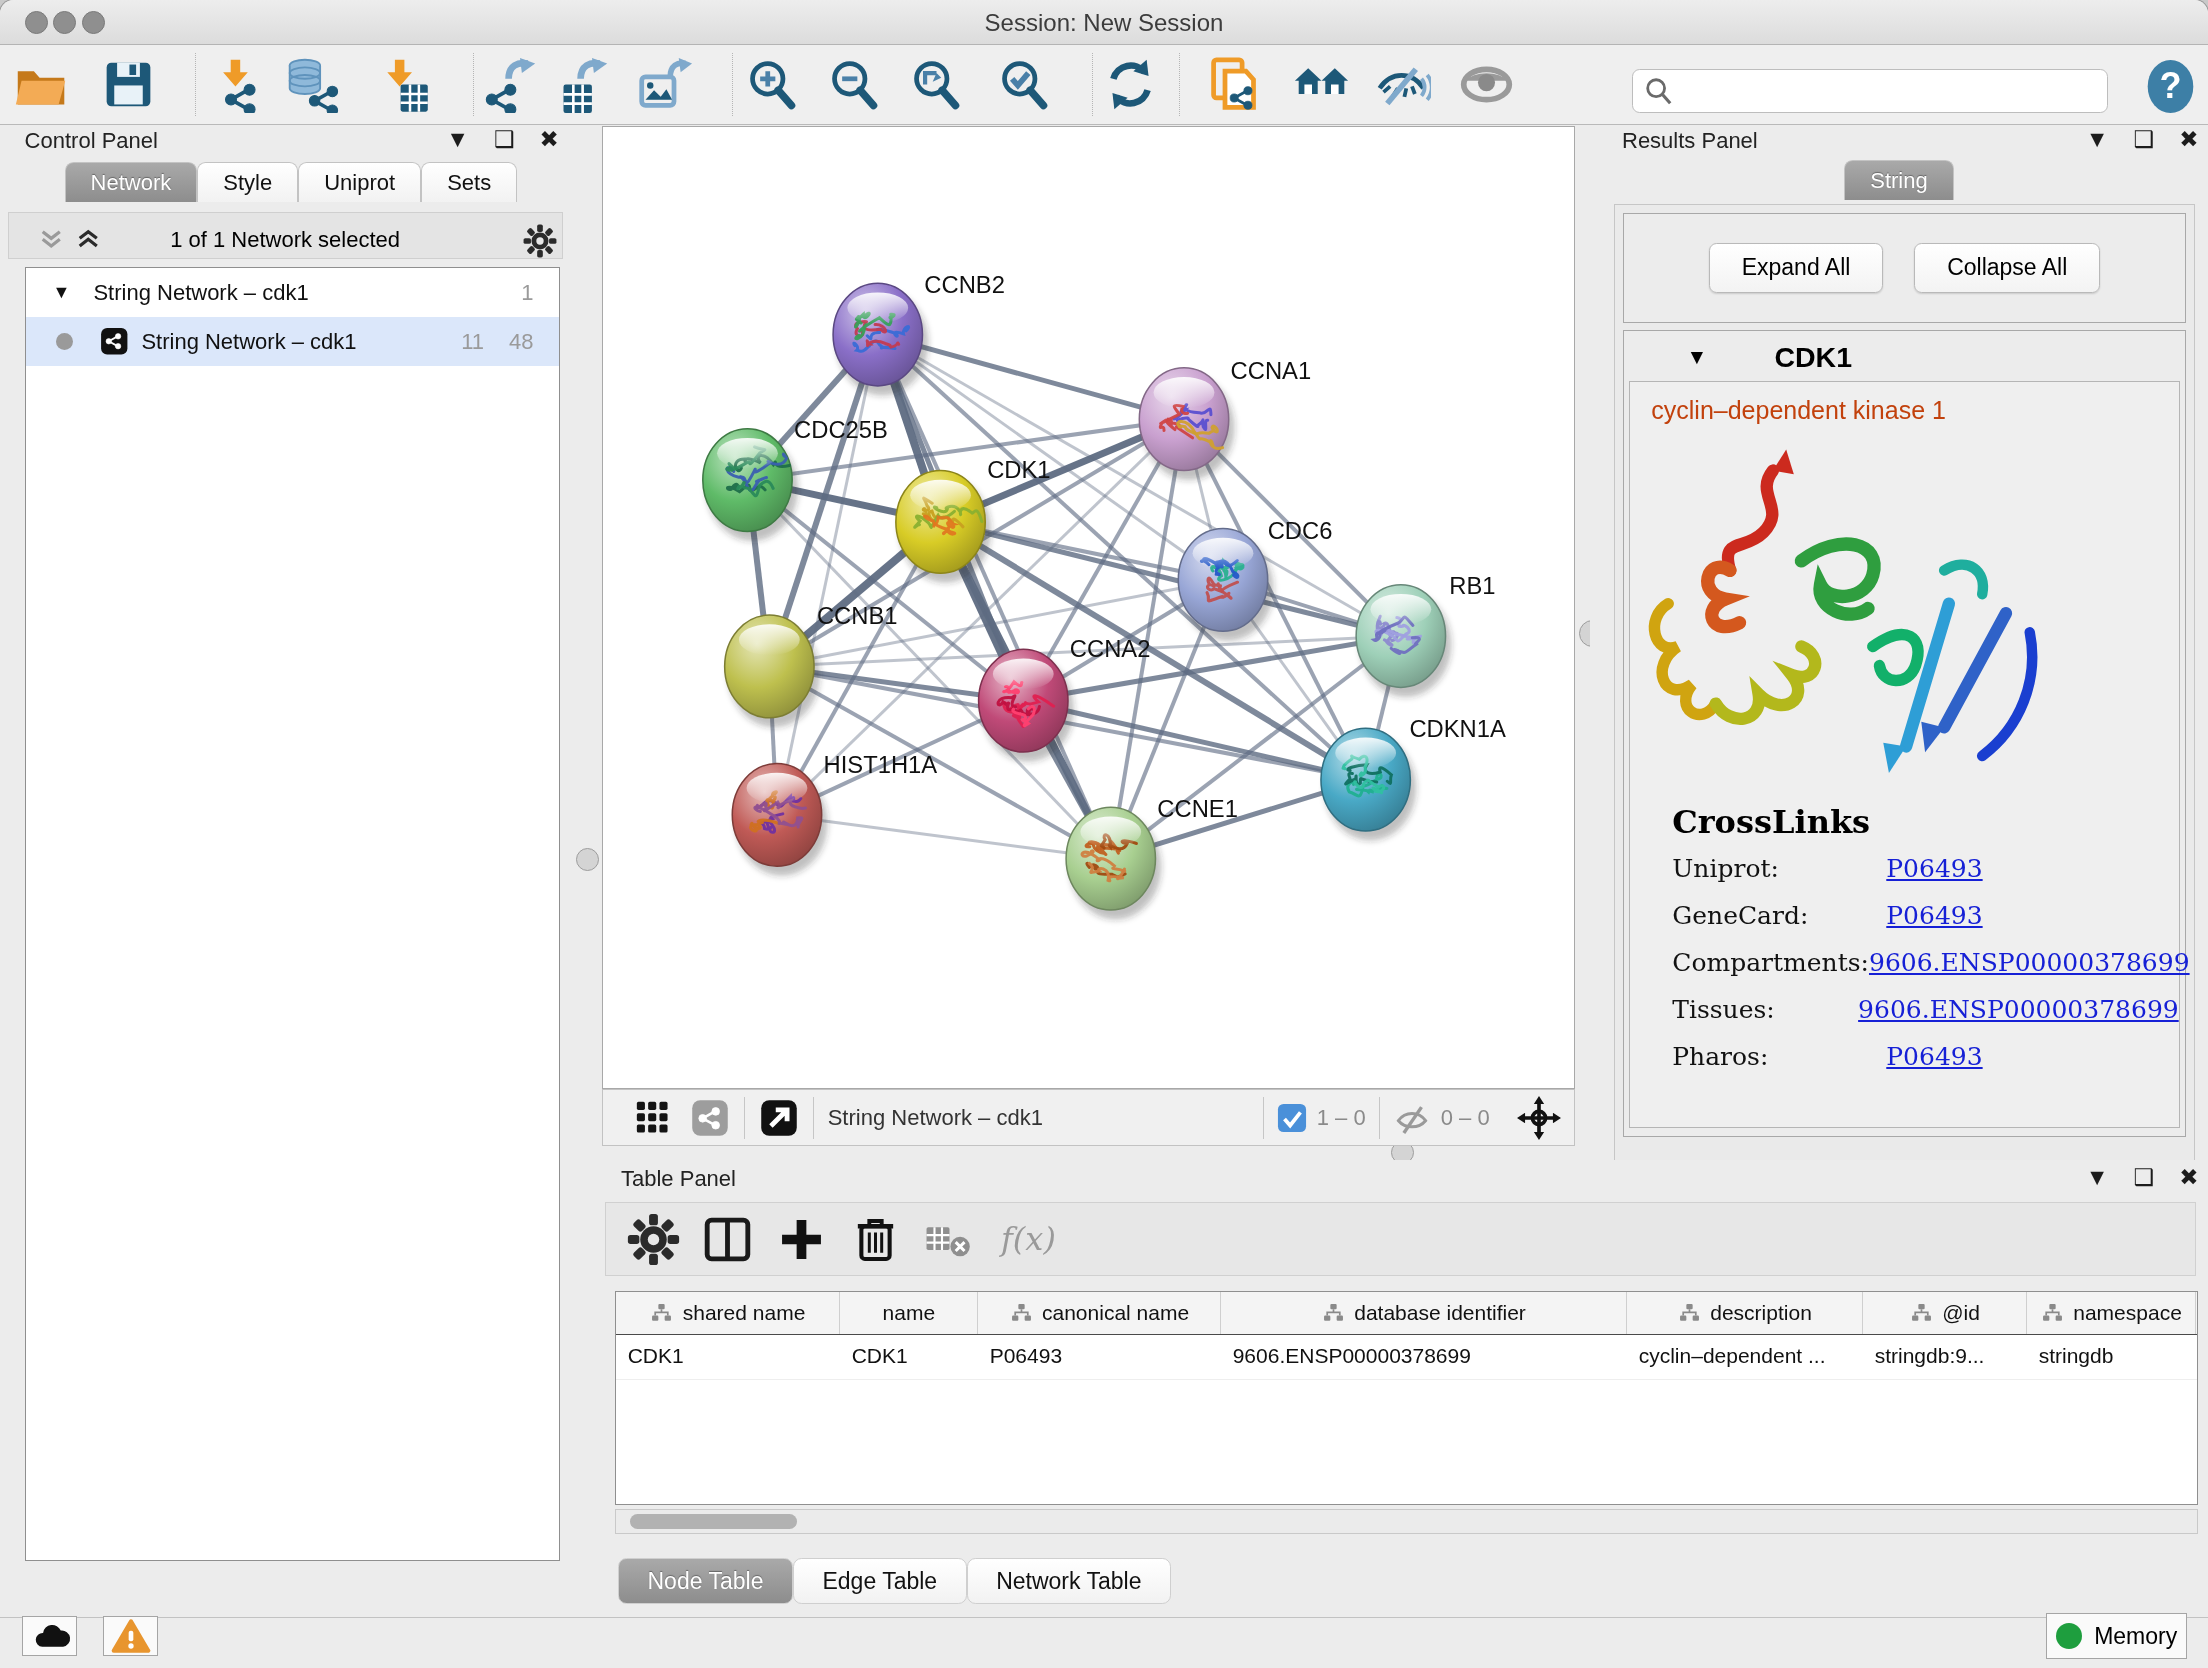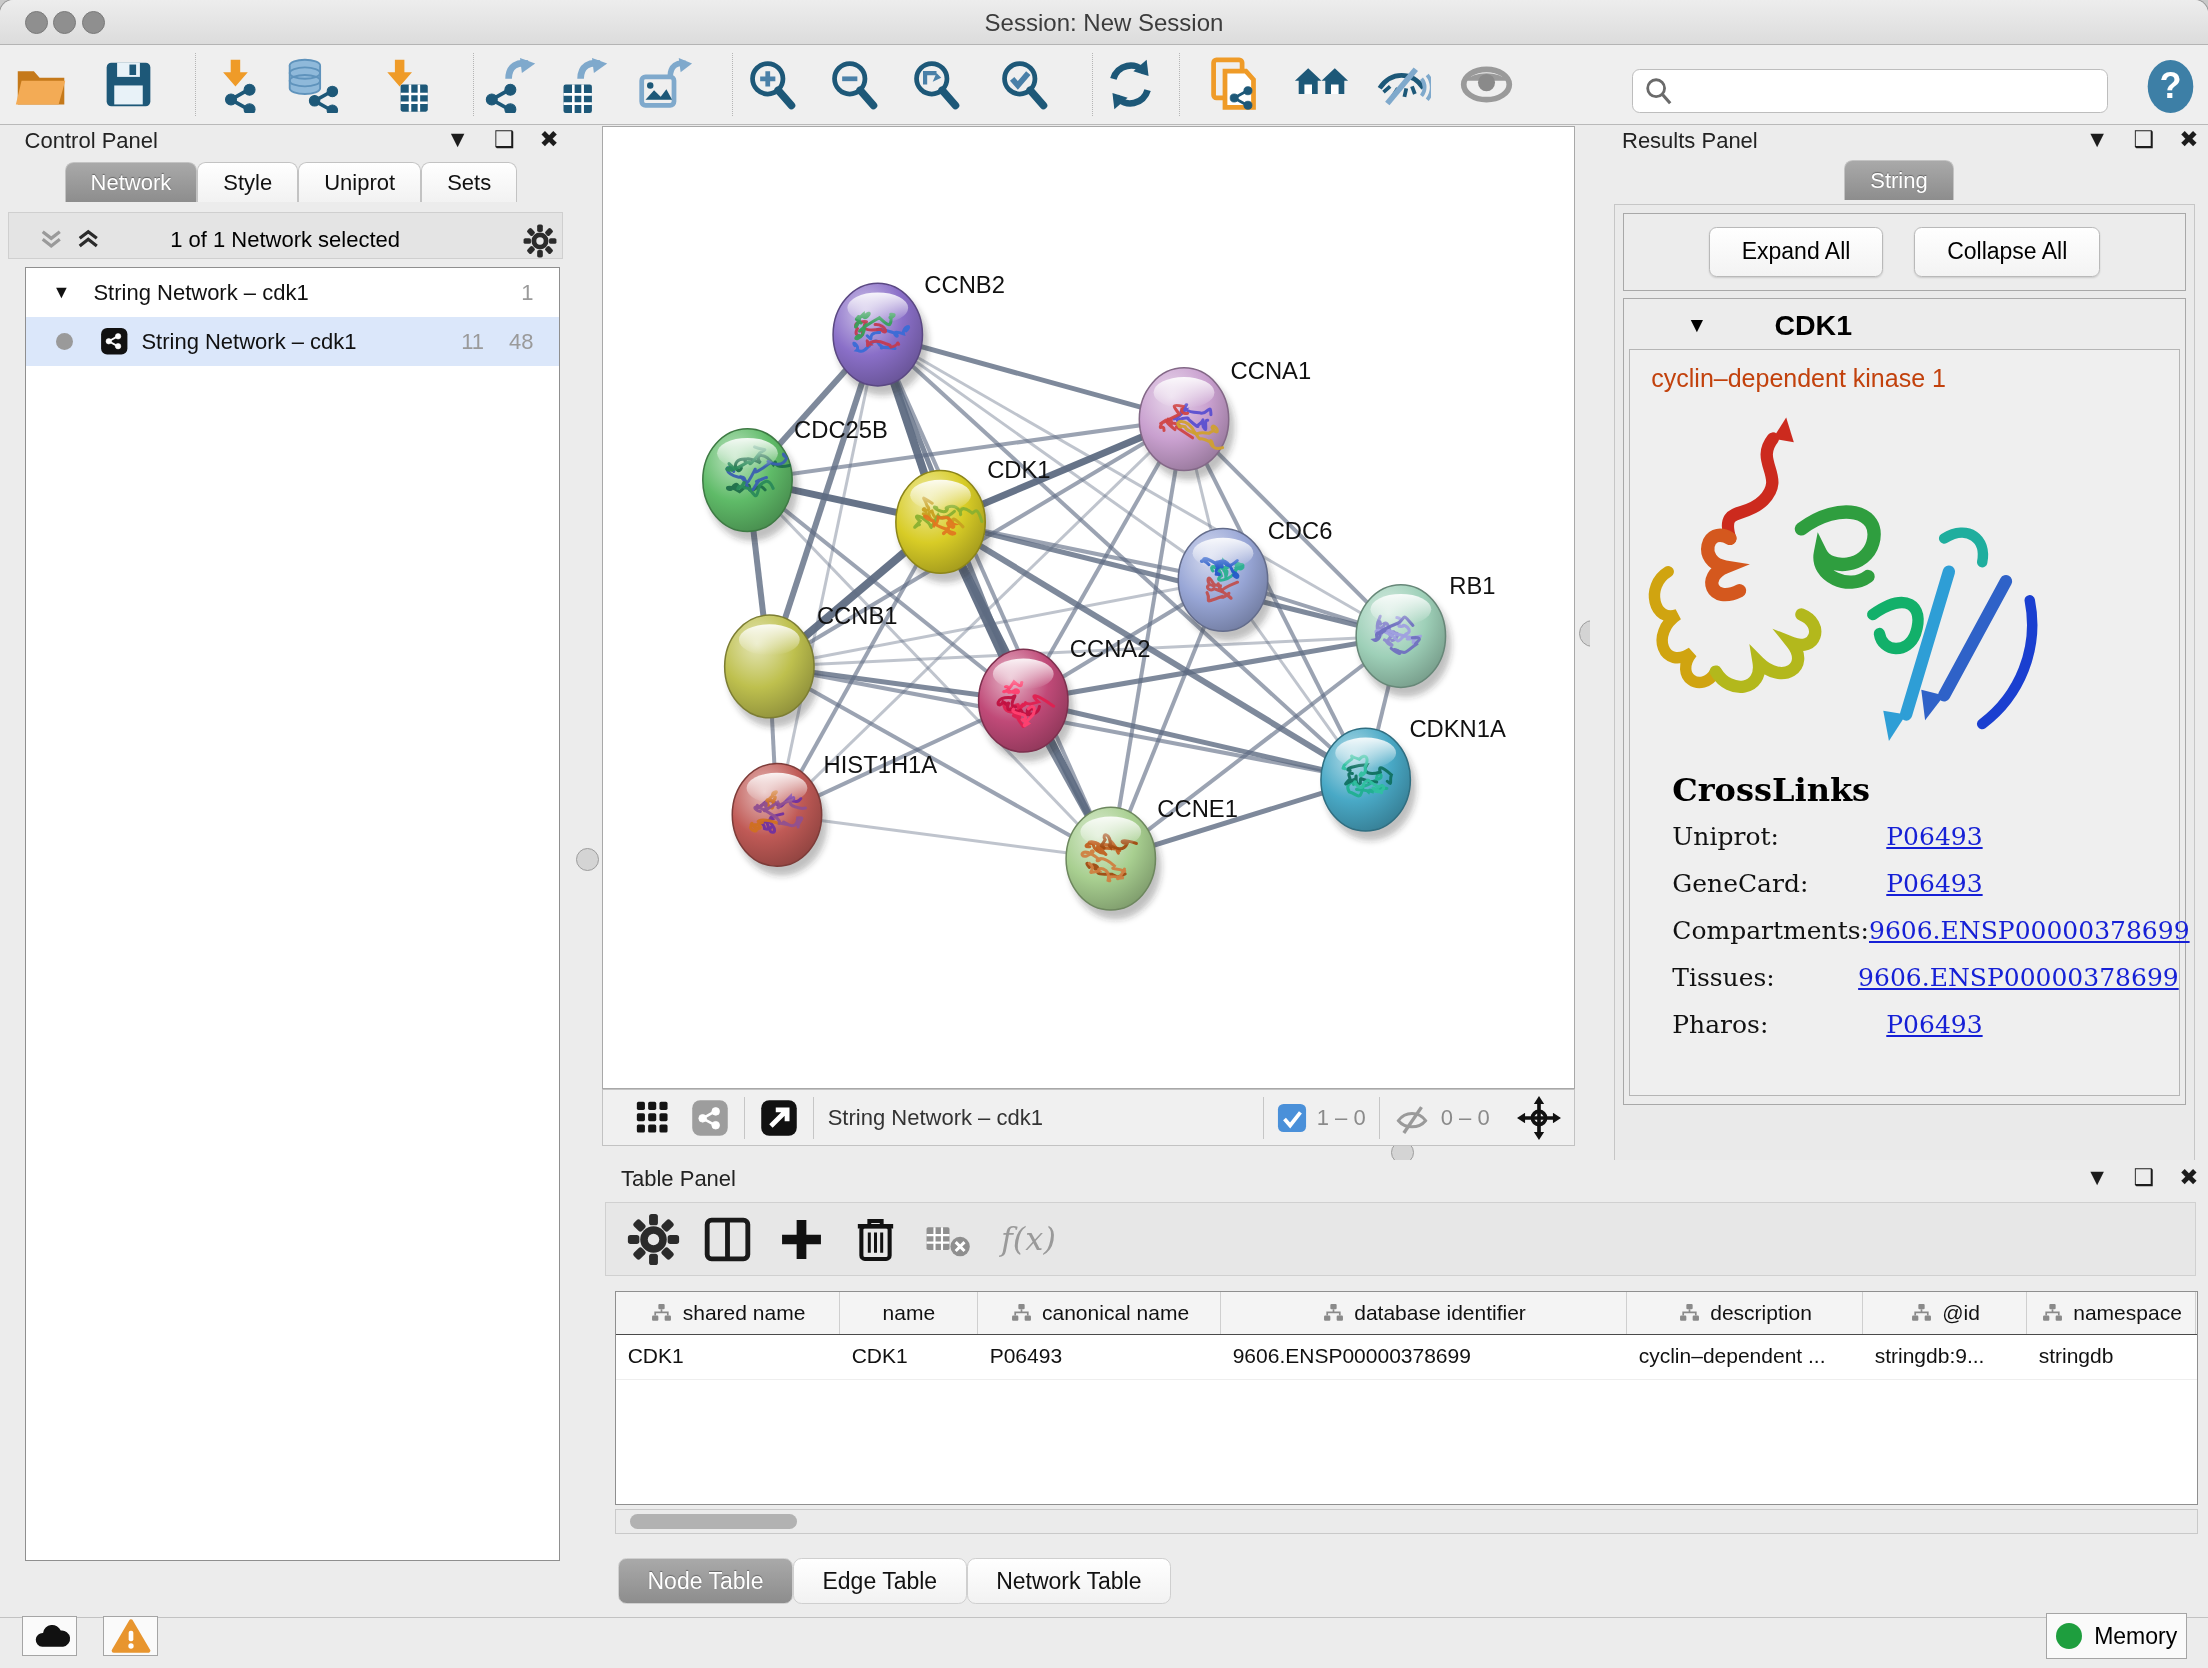--- a/index.html
+++ b/index.html
@@ -31,21 +31,21 @@
   
   .canvas{left:602px;top:126px;width:973px;height:963px;background:#ffffff;border:1px solid #a8a8a8;box-sizing:border-box;padding-left:18px;}
   .netbar{left:602px;top:1089px;width:973px;height:57px;background:#f0f0f0;border:1px solid #c2c2c2;box-sizing:border-box;display:flex;align-items:center;}
   .netbar .nb-sep{width:0;height:42px;border-left:1px solid #c6c6c6;margin:0 13.3px;}
   .netbar .nb-txt{font-size:22px;color:#333;}
   .splitter-dot{width:25px;height:25px;border-radius:50%;background:#d4d4d4;border:1px solid #9d9d9d;cursor:pointer;}
   
   .results-panel{left:1590px;top:126px;width:618px;height:1029px;background:#ececec;}
   .rp-tab{position:absolute;left:0;right:0;top:34px;text-align:center;}
   .rp-outer{position:absolute;left:24px;top:78px;width:581px;height:1054px;max-height:1037px;border:1.9px solid #c6c6c6;background:#eaeaea;box-sizing:border-box;}
-  .rp-btnbox{margin:7.6px;border:1px solid #a8a8a8;padding:13px 0;text-align:center;background:#ececec;}
+  .rp-btnbox{margin:7.6px;border:1px solid #a8a8a8;padding:29px 0;text-align:center;background:#ececec;}
   .rp-btn{display:inline-block;border:1px solid #b9b9b9;border-radius:7.6px;background:linear-gradient(#ffffff,#f3f3f3);font-size:23px;padding:10.5px 32px;margin:0 13.3px;cursor:pointer;box-shadow:0 1px 1.9px rgba(0,0,0,.15);}
   .rp-list{margin:0 7.6px;border:1px solid #a8a8a8;background:#ececec;}
   .rp-entry-head{display:flex;align-items:center;padding:9.5px 0 7.6px 63px;}
   .rp-entry-head .caret{font-size:21px;margin-right:67px;cursor:pointer;}
   .rp-entry-head .gname{font-size:28.5px;font-weight:bold;}
   .rp-body{margin:0 5.7px 7.6px 5.7px;border:1px solid #b5b5b5;background:#efefef;padding:13.3px 0 38px 0;}
   .rp-desc{font-size:25px;color:#c2410c;padding-left:21px;}
   .crosslinks{font-family:"DejaVu Serif",serif;padding-left:42px;}
   .crosslinks .clt{font-size:32px;font-weight:bold;margin-bottom:13.3px;}
   .cl-row{display:flex;font-size:25px;margin-bottom:18px;}

